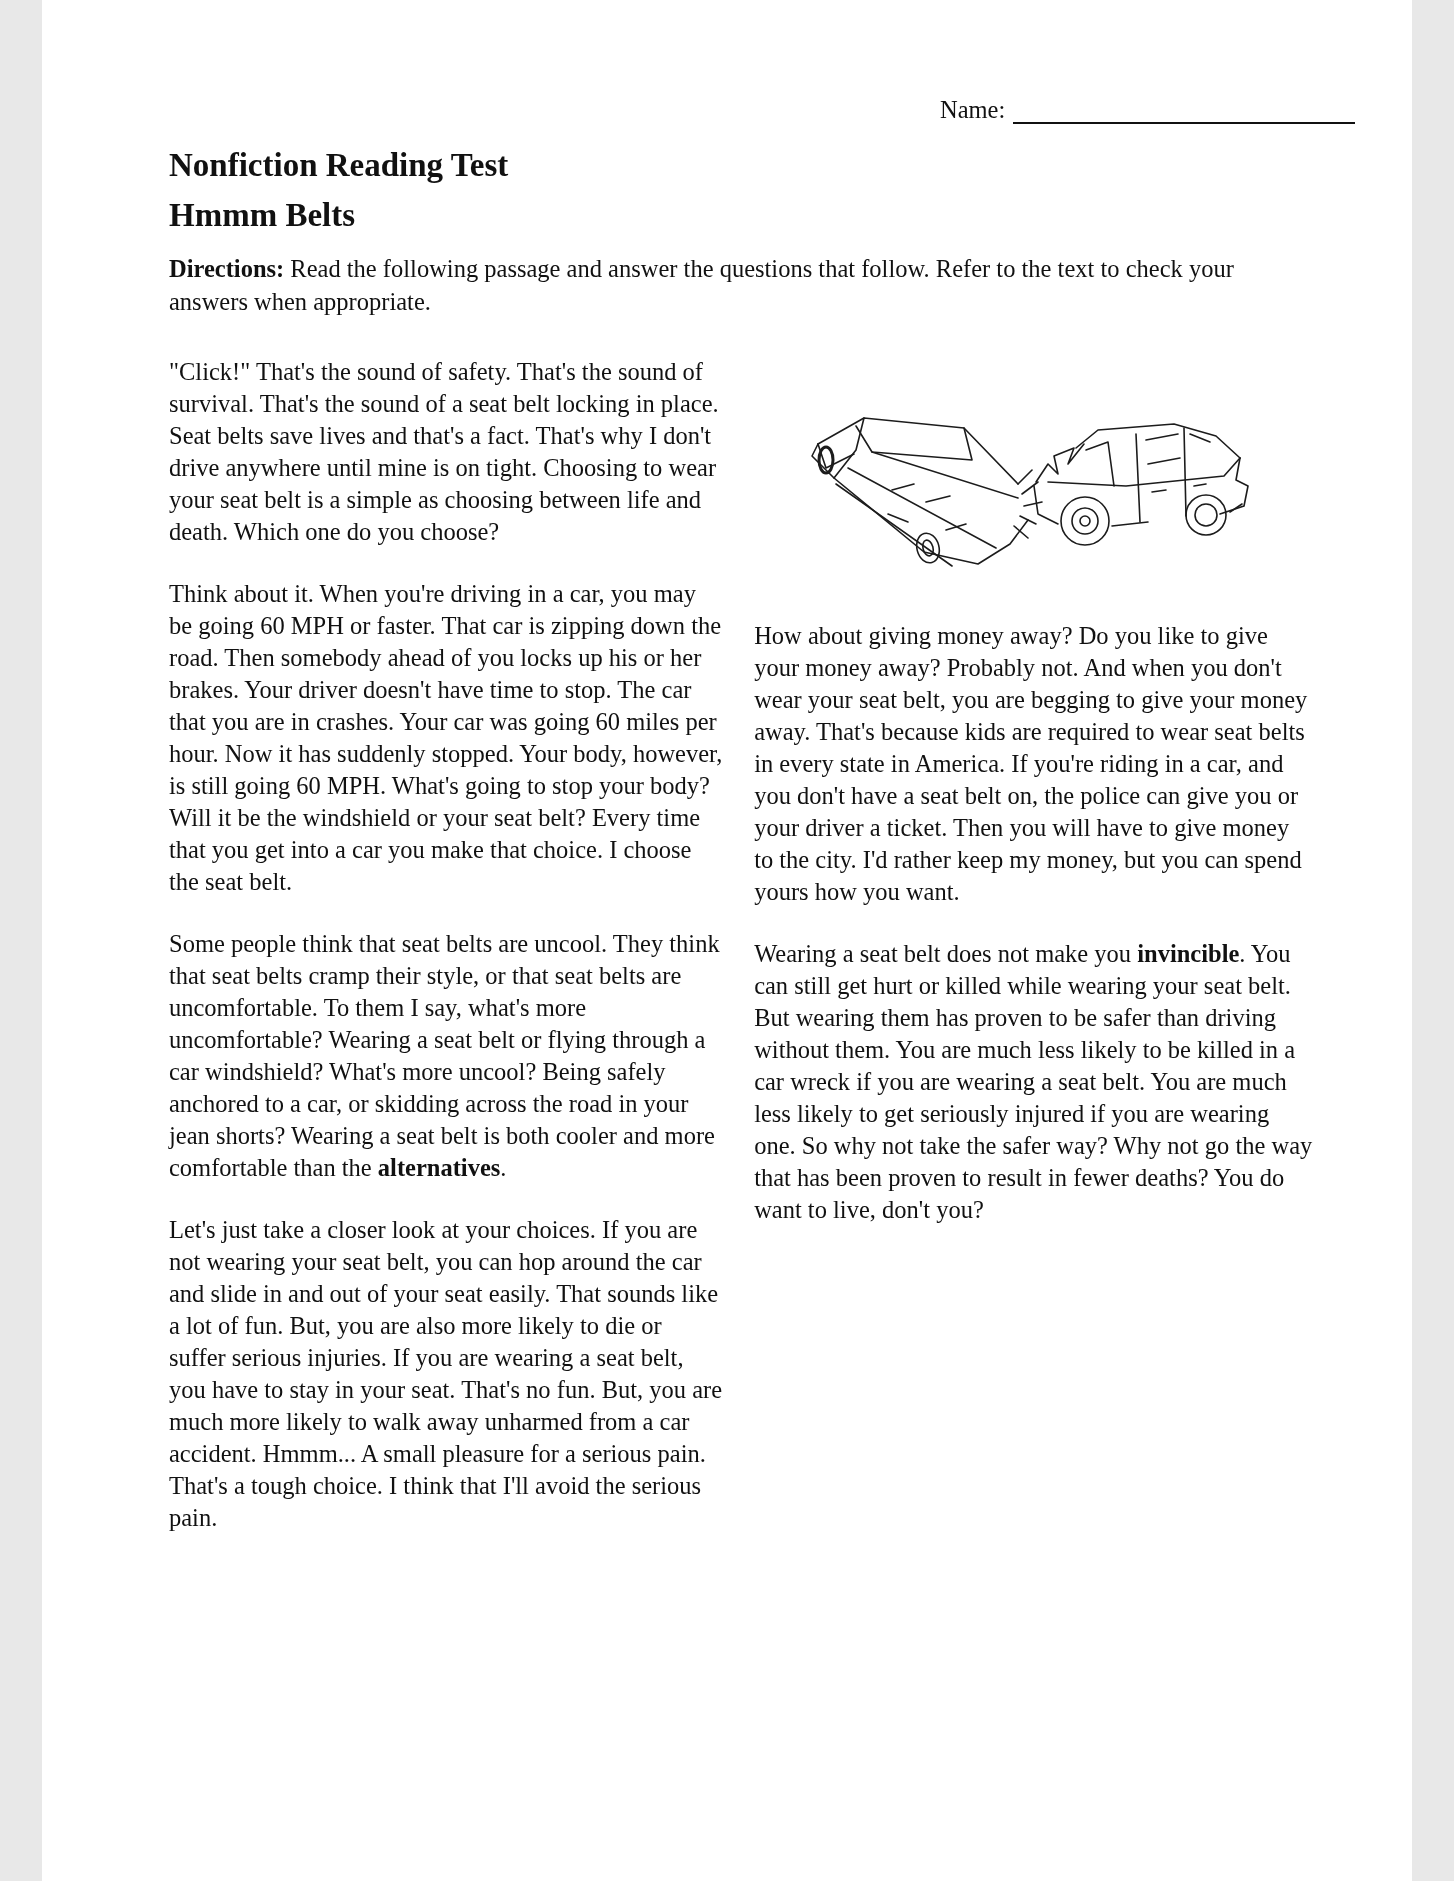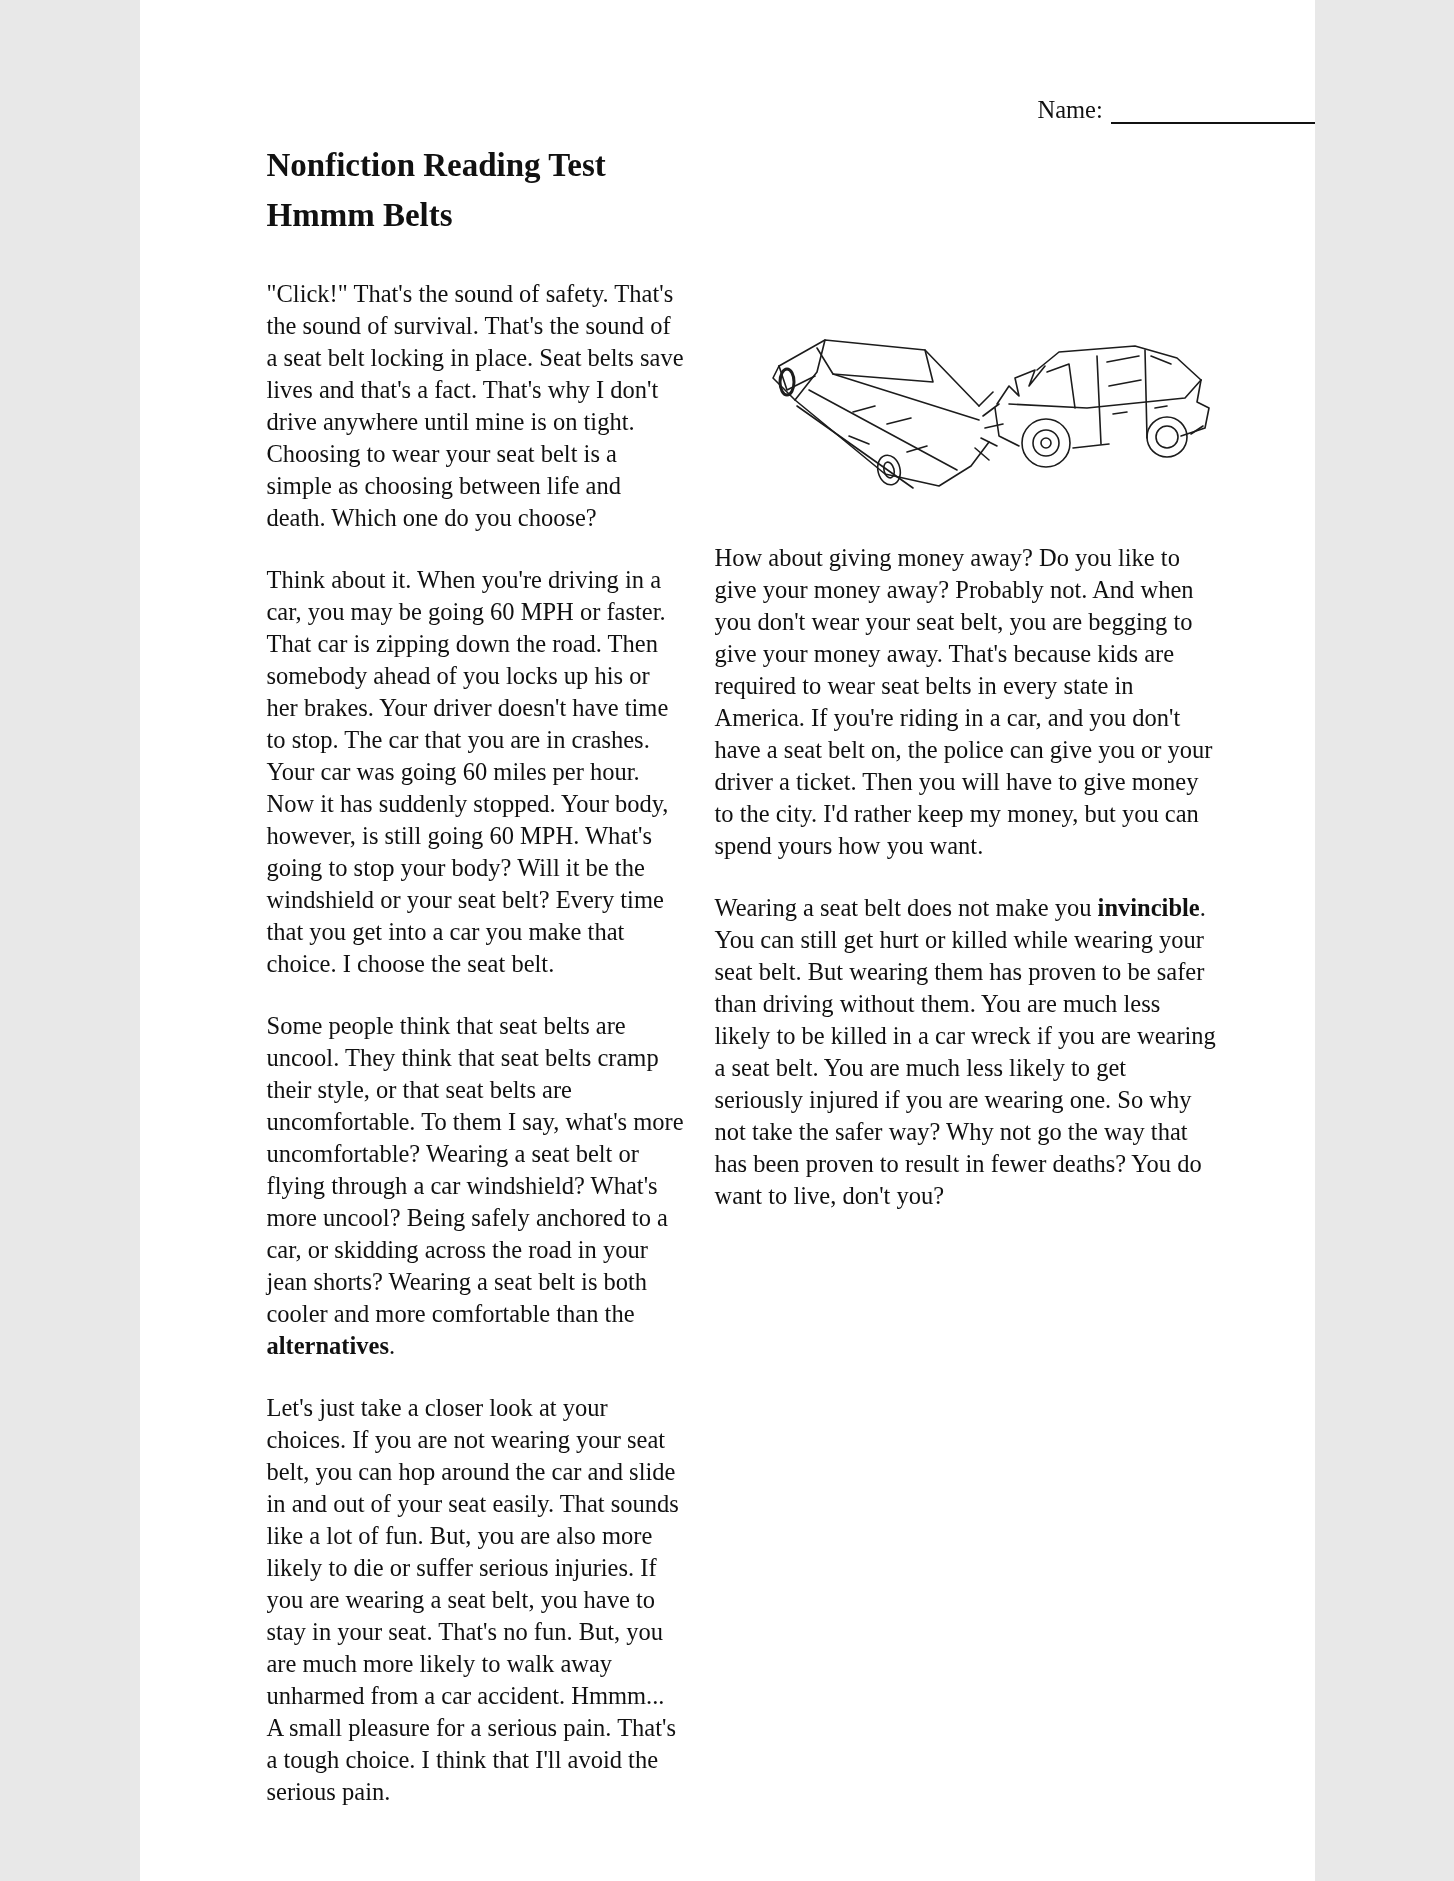--- a/index.html
+++ b/index.html
@@ -1,18 +1,18 @@
 <!DOCTYPE html>
 <html><head>
 <meta charset="utf-8">
 <style>
   html, body { margin: 0; padding: 0; background: #e8e8e8; }
   .page {
     position: relative;
-    width: 1175px;
+    width: 1370px;
     height: 1881px;
     margin: 0 auto;
     background: #ffffff;
     color: #111;
     font-family: "Liberation Serif", "DejaVu Serif", serif;
     box-sizing: border-box;
     padding: 140px 98px 0 127px;
     overflow: hidden;
   }
   .name-row {
@@ -68,20 +68,21 @@
   <div class="name-row">
     <span>Name:</span>
     <span class="name-blank"></span>
   </div>
 
   <h1 class="title">
     <span>Nonfiction Reading Test</span>
     <span>Hmmm Belts</span>
   </h1>
 
+  <p class="directions"><b>Directions:</b><span> Read the following passage and answer the questions that follow. Refer to the text to check your answers when appropriate.</span></p>
 
   <div class="columns">
 
     <div class="col col-left">
       <p><span>"Click!" That's the sound of safety. That's the sound of survival. That's the sound of a seat belt locking in place. Seat belts save lives and that's a fact. That's why I don't drive anywhere until mine is on tight. Choosing to wear your seat belt is a simple as choosing between life and death. Which one do you choose?</span></p>
       <p><span>Think about it. When you're driving in a car, you may be going 60 MPH or faster. That car is zipping down the road. Then somebody ahead of you locks up his or her brakes. Your driver doesn't have time to stop. The car that you are in crashes. Your car was going 60 miles per hour. Now it has suddenly stopped. Your body, however, is still going 60 MPH. What's going to stop your body? Will it be the windshield or your seat belt? Every time that you get into a car you make that choice. I choose the seat belt.</span></p>
       <p><span>Some people think that seat belts are uncool. They think that seat belts cramp their style, or that seat belts are uncomfortable. To them I say, what's more uncomfortable? Wearing a seat belt or flying through a car windshield? What's more uncool? Being safely anchored to a car, or skidding across the road in your jean shorts? Wearing a seat belt is both cooler and more comfortable than the </span><b>alternatives</b><span>.</span></p>
       <p><span>Let's just take a closer look at your choices. If you are not wearing your seat belt, you can hop around the car and slide in and out of your seat easily. That sounds like a lot of fun. But, you are also more likely to die or suffer serious injuries. If you are wearing a seat belt, you have to stay in your seat. That's no fun. But, you are much more likely to walk away unharmed from a car accident. Hmmm... A small pleasure for a serious pain. That's a tough choice. I think that I'll avoid the serious pain.</span></p>
     </div>
 

